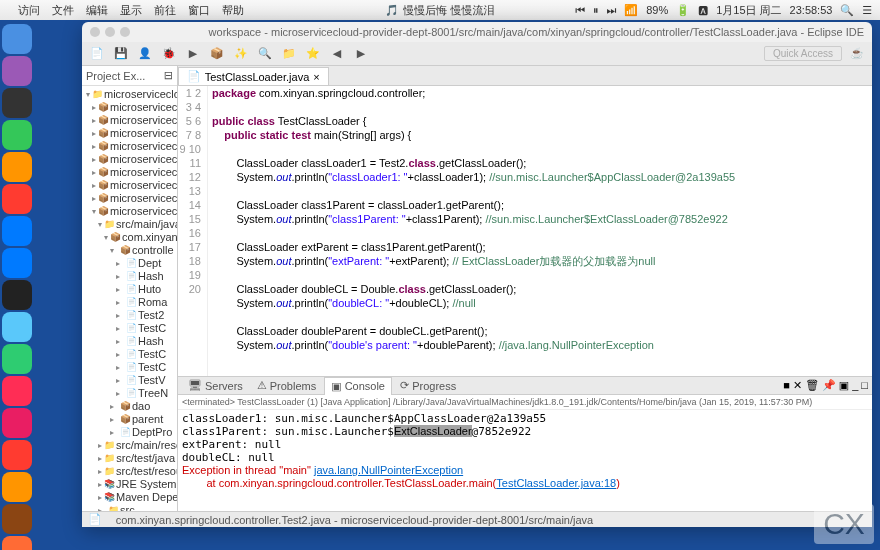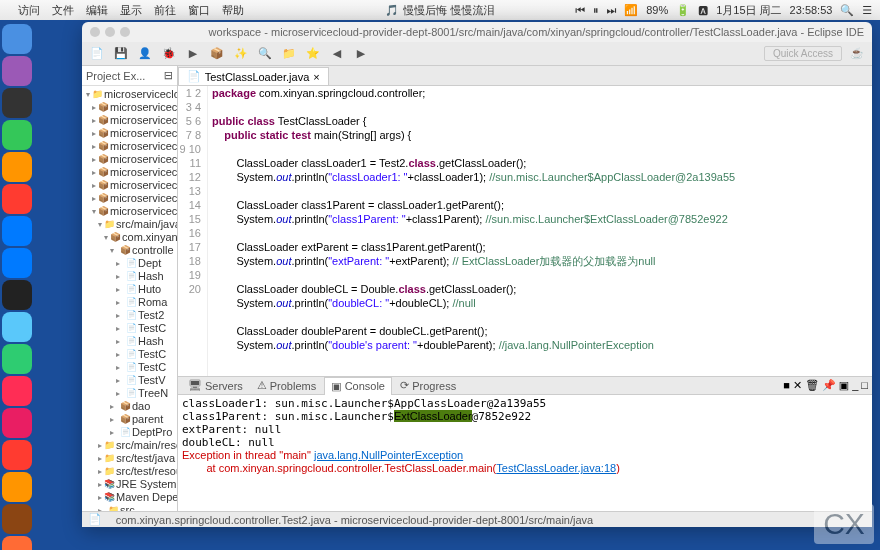--- a/index.html
+++ b/index.html
@@ -38,21 +38,21 @@
 .field{color:#0000c0;font-style:italic}
 .console-area{height:135px;border-top:1px solid #ccc;display:flex;flex-direction:column;background:#fff}
 .console-tabs{height:18px;display:flex;align-items:center;background:#eaeaea;border-bottom:1px solid #ccc;font-size:10px;padding:0 4px;gap:2px}
 .console-tab{padding:2px 6px;display:flex;align-items:center;gap:3px;color:#555}
 .console-tab.active{background:#fff;border:1px solid #ccc;border-bottom:none}
 .console-tools{margin-left:auto;display:flex;gap:3px}
 .console-info{font-size:9px;color:#666;padding:2px 4px;border-bottom:1px solid #eee}
 .console-out{flex:1;font-family:Monaco,Menlo,monospace;font-size:11px;padding:2px 4px;line-height:13px;white-space:pre}
 .console-out .err{color:#c00}
 .console-out .link{color:#06c;text-decoration:underline}
-.console-out .hl{background:#4d7c0f}
+.console-out .hl{background:#a3a3a3}
 .statusbar{height:16px;background:#eaeaea;border-top:1px solid #ccc;font-size:10px;color:#555;display:flex;align-items:center;padding:0 6px}
 .watermark{position:absolute;right:6px;bottom:6px;width:60px;height:40px;opacity:0.5;display:flex;align-items:center;justify-content:center;font-size:30px;font-weight:normal;color:#345;background:rgba(255,255,255,0.8);border-radius:4px}
 .highlight-line{background:#e8f2fe;display:inline-block;width:100%}
 </style>
 </head>
 <body>
 
 <div class="menubar">
   <span class="apple"></span>
   <span class="menu-item">访问</span>
@@ -372,20 +372,21 @@
           <div class="console-tools">
             <span>■</span>
             <span>✕</span>
             <span>🗑</span>
             <span>📌</span>
             <span>▣</span>
             <span>_</span>
             <span>□</span>
           </div>
         </div>
+        <div class="console-info">&lt;terminated&gt; TestClassLoader (1) [Java Application] /Library/Java/JavaVirtualMachines/jdk1.8.0_191.jdk/Contents/Home/bin/java (Jan 15, 2019, 11:57:30 PM)</div>
         <div class="console-out" id="console-out">classLoader1: sun.misc.Launcher$AppClassLoader@2a139a55
 class1Parent: sun.misc.Launcher$<span class="hl">ExtClassLoader</span>@7852e922
 extParent: null
 doubleCL: null
 <span class="err">Exception in thread "main" </span><span class="link">java.lang.NullPointerException</span>
 <span class="err">        at com.xinyan.springcloud.controller.TestClassLoader.main(</span><span class="link">TestClassLoader.java:18</span><span class="err">)</span></div>
       </div>
     </div>
   </div>
   <div class="statusbar">

